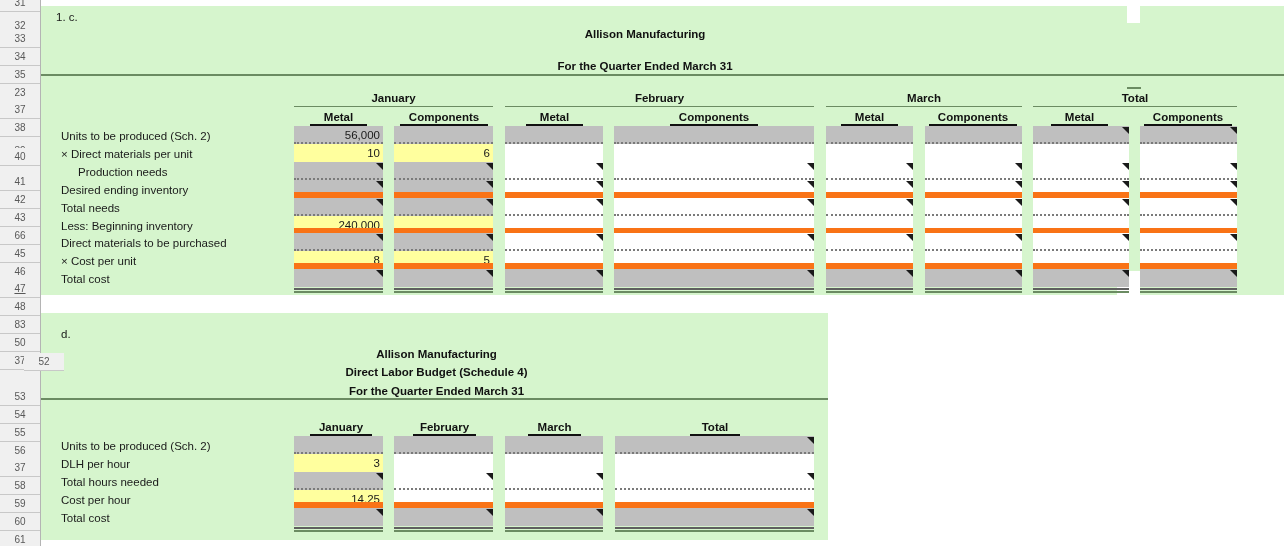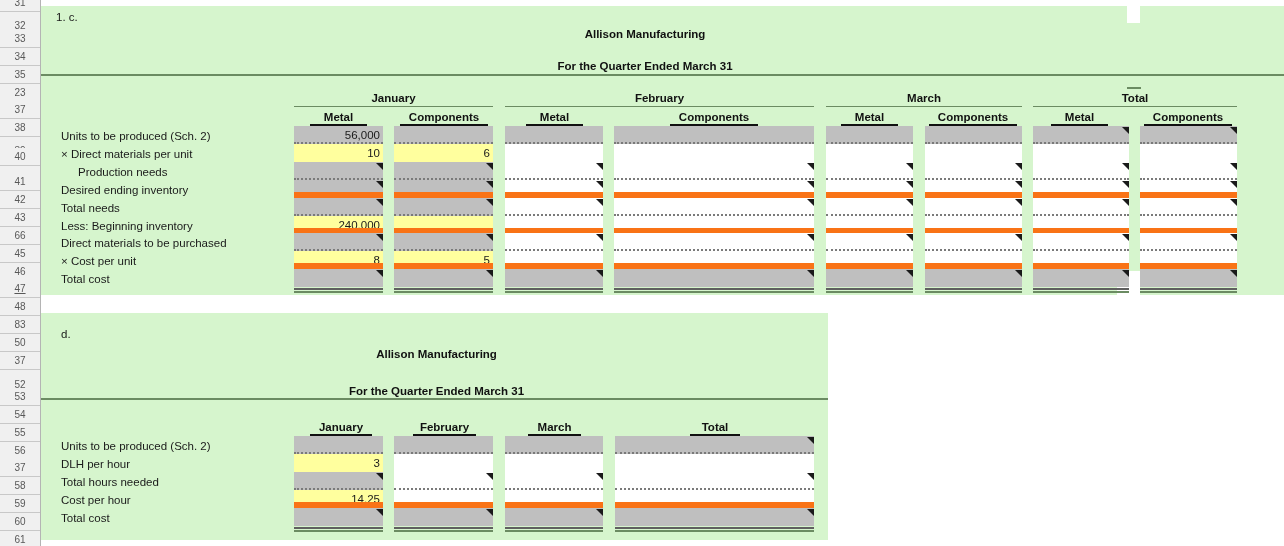--- a/index.html
+++ b/index.html
@@ -158,21 +158,21 @@
       <div class="rownum" style="top: 190.9px;">42</div>
       <div class="rownum" style="top: 208.8px;">43</div>
       <div class="rownum" style="top: 226.7px;">66</div>
       <div class="rownum" style="top: 244.6px;">45</div>
       <div class="rownum" style="top: 262.5px;">46</div>
       <div class="rownum" style="top: 280.4px; text-decoration: underline;">47</div>
       <div class="rownum" style="top: 298.3px;">48</div>
       <div class="rownum" style="top: 316.2px;">83</div>
       <div class="rownum" style="top: 334.1px;">50</div>
       <div class="rownum" style="top: 352px;">37</div>
-      <div class="rownum" style="top: 376px;">52</div>
+      <div class="rownum" style="top: 353px; margin-left: 24px;">52</div>
       <div class="rownum" style="top: 387.8px;">53</div>
       <div class="rownum" style="top: 405.7px;">54</div>
       <div class="rownum" style="top: 423.6px;">55</div>
       <div class="rownum" style="top: 441.5px;">56</div>
       <div class="rownum" style="top: 459.4px;">37</div>
       <div class="rownum" style="top: 477.3px;">58</div>
       <div class="rownum" style="top: 495.2px;">59</div>
       <div class="rownum" style="top: 513.1px;">60</div>
       <div class="rownum" style="top: 531px;">61</div>
     </div>
@@ -344,20 +344,21 @@
       <div class="tri" style="left: 1230px; top: 234.4px;"></div>
       <div class="cell c-white s-bottom" style="left: 1140px; top: 251.3px; width: 97px;"></div>
       <div class="cell c-gray" style="left: 1140px; top: 269.2px; width: 97px;"></div>
       <div class="tri" style="left: 1230px; top: 270.2px;"></div>
       <div class="dbl" style="left: 1140px; top: 288.1px; width: 97px;"></div>
     </div>
 
   <div class="lbl bold" style="left:61px; top:325px;">d.</div>
 
   <div class="title" style="left:45px; top:346px; width:783px;">Allison Manufacturing</div>
+  <div class="title" style="left:45px; top:364px; width:783px;">Direct Labor Budget (Schedule 4)</div>
   <div class="title" style="left:45px; top:383px; width:783px;">For the Quarter Ended March 31</div>
   <div class="rule" style="left:41px; top:398px; width:787px;"></div>
 
   <div class="colhead" style="left:310px; top:420px; width:62px;">January</div>
   <div class="colhead" style="left:413px; top:420px; width:63px;">February</div>
   <div class="colhead" style="left:528px; top:420px; width:53px;">March</div>
   <div class="colhead" style="left:690px; top:420px; width:50px;">Total</div>
 
   <div id="d-labels">
       <div class="lbl" style="left: 61px; top: 437px;">Units to be produced (Sch. 2)</div>

